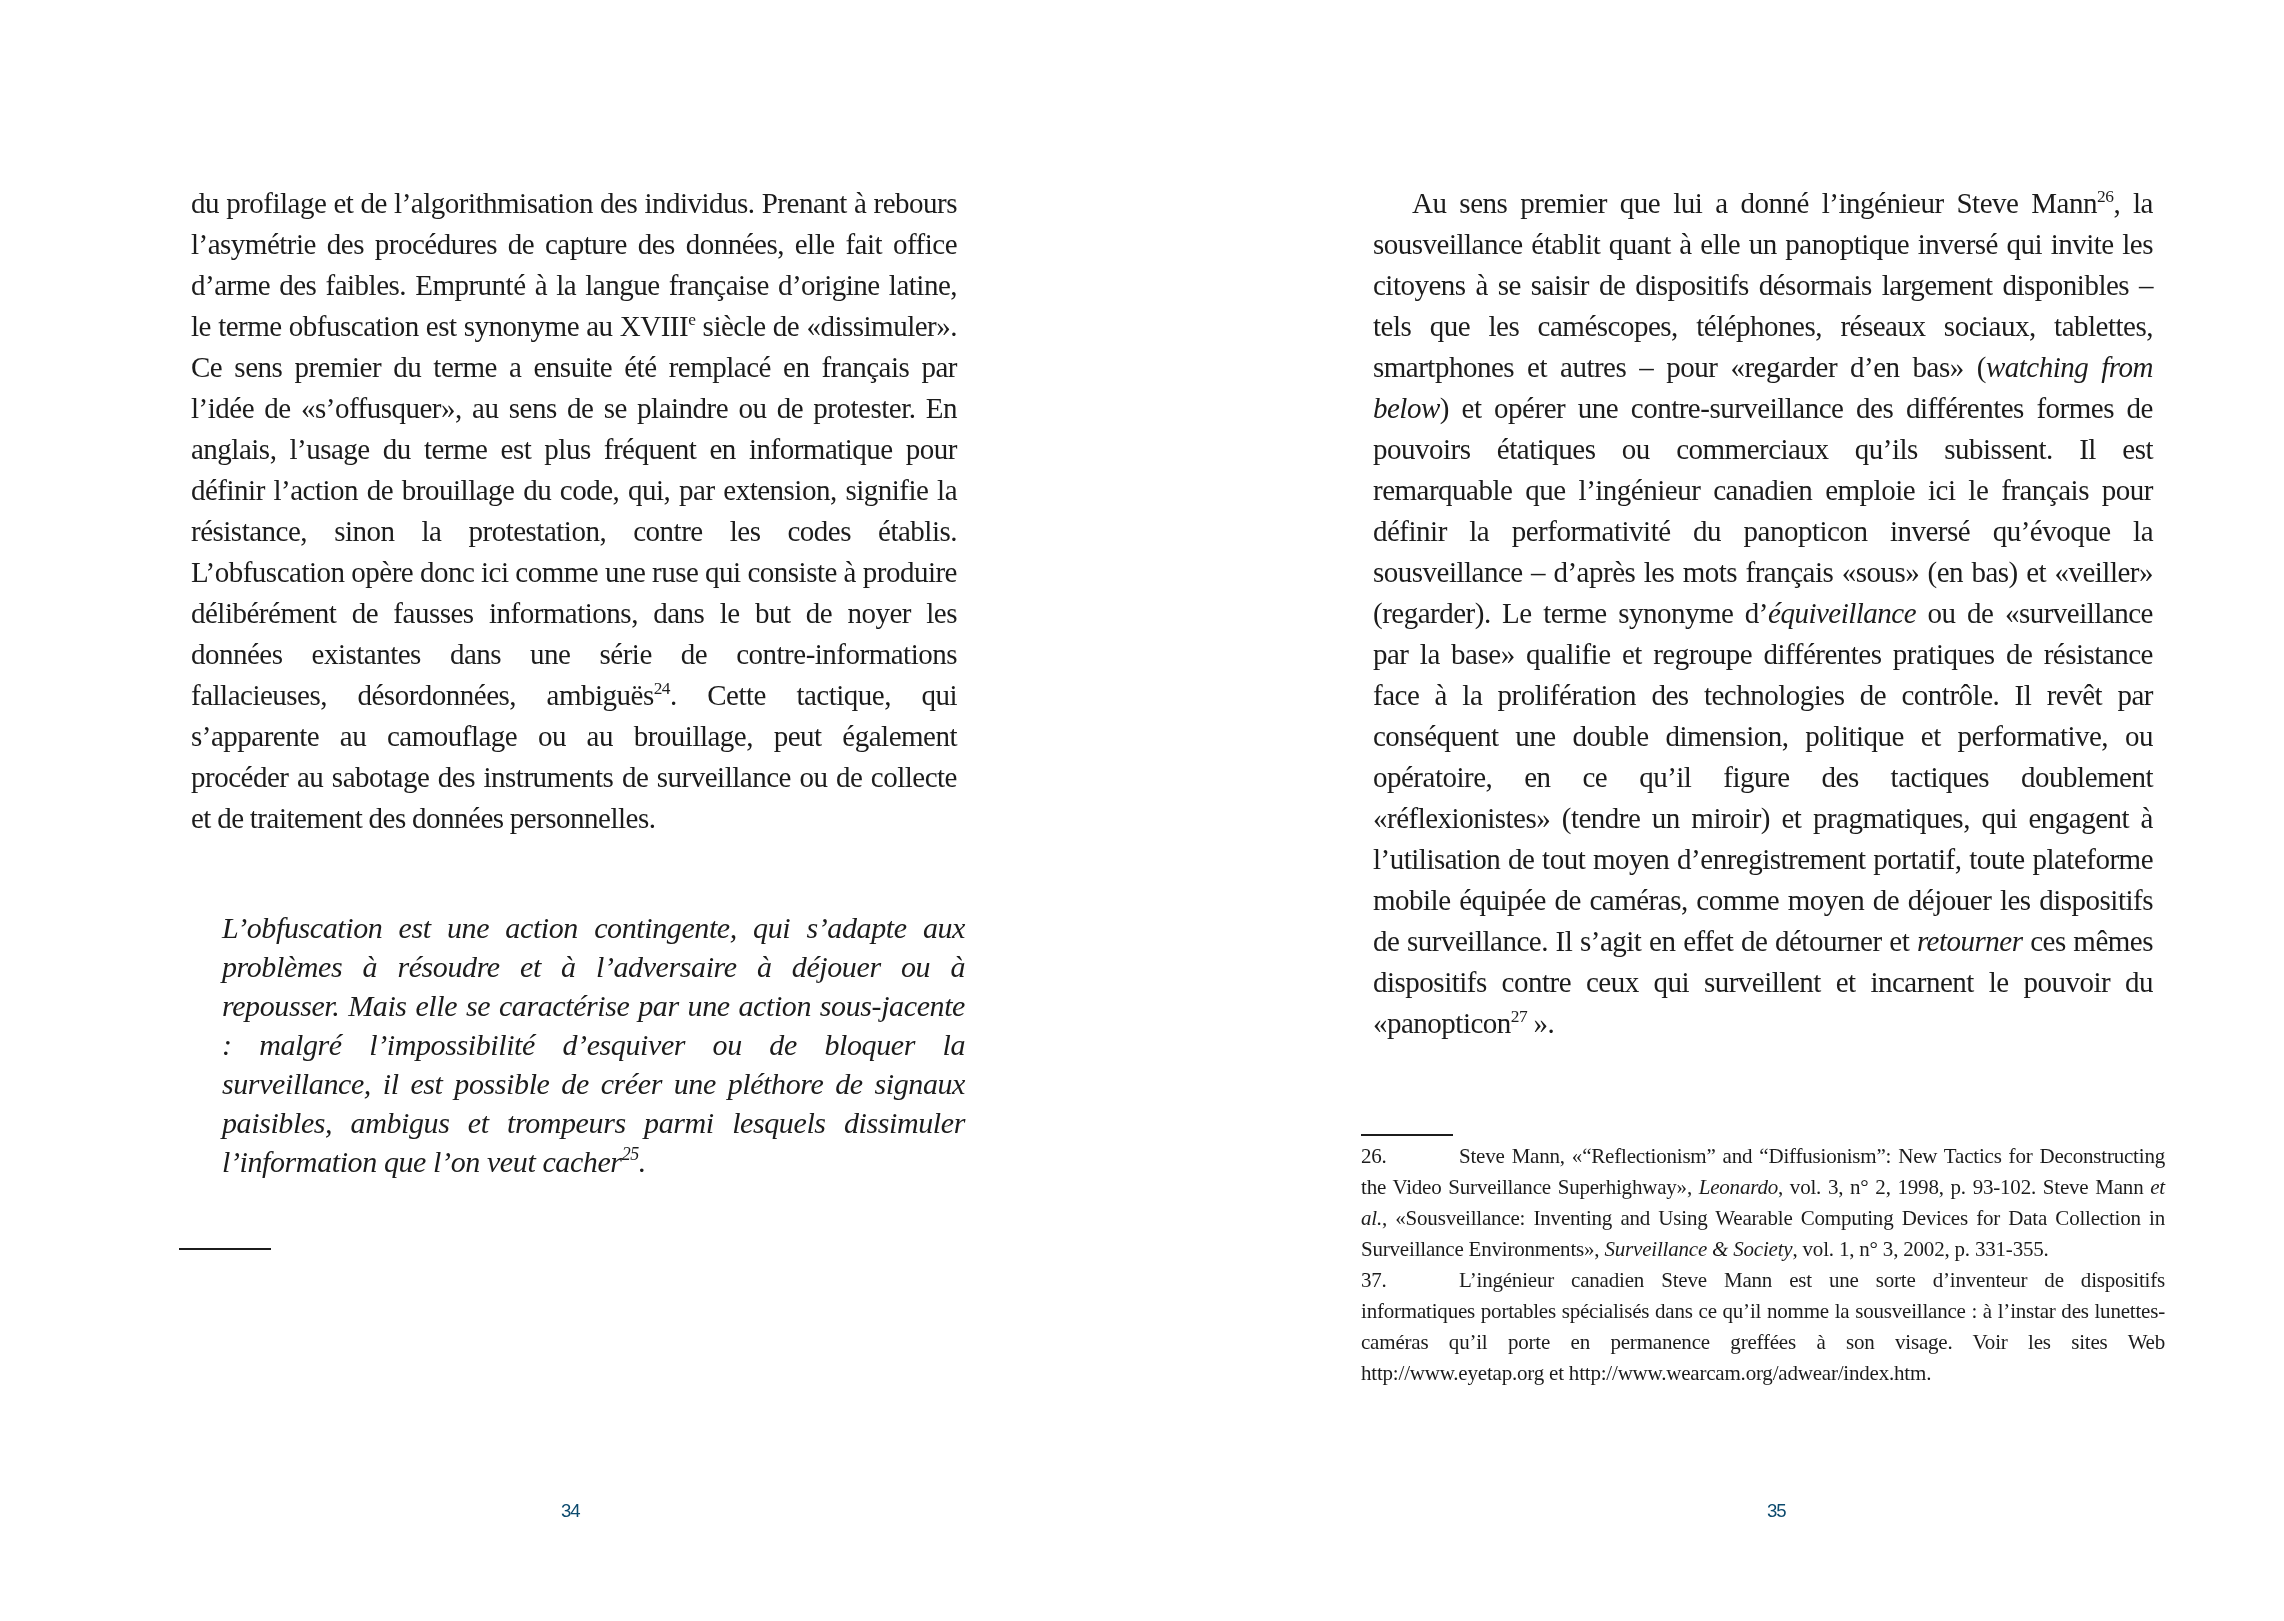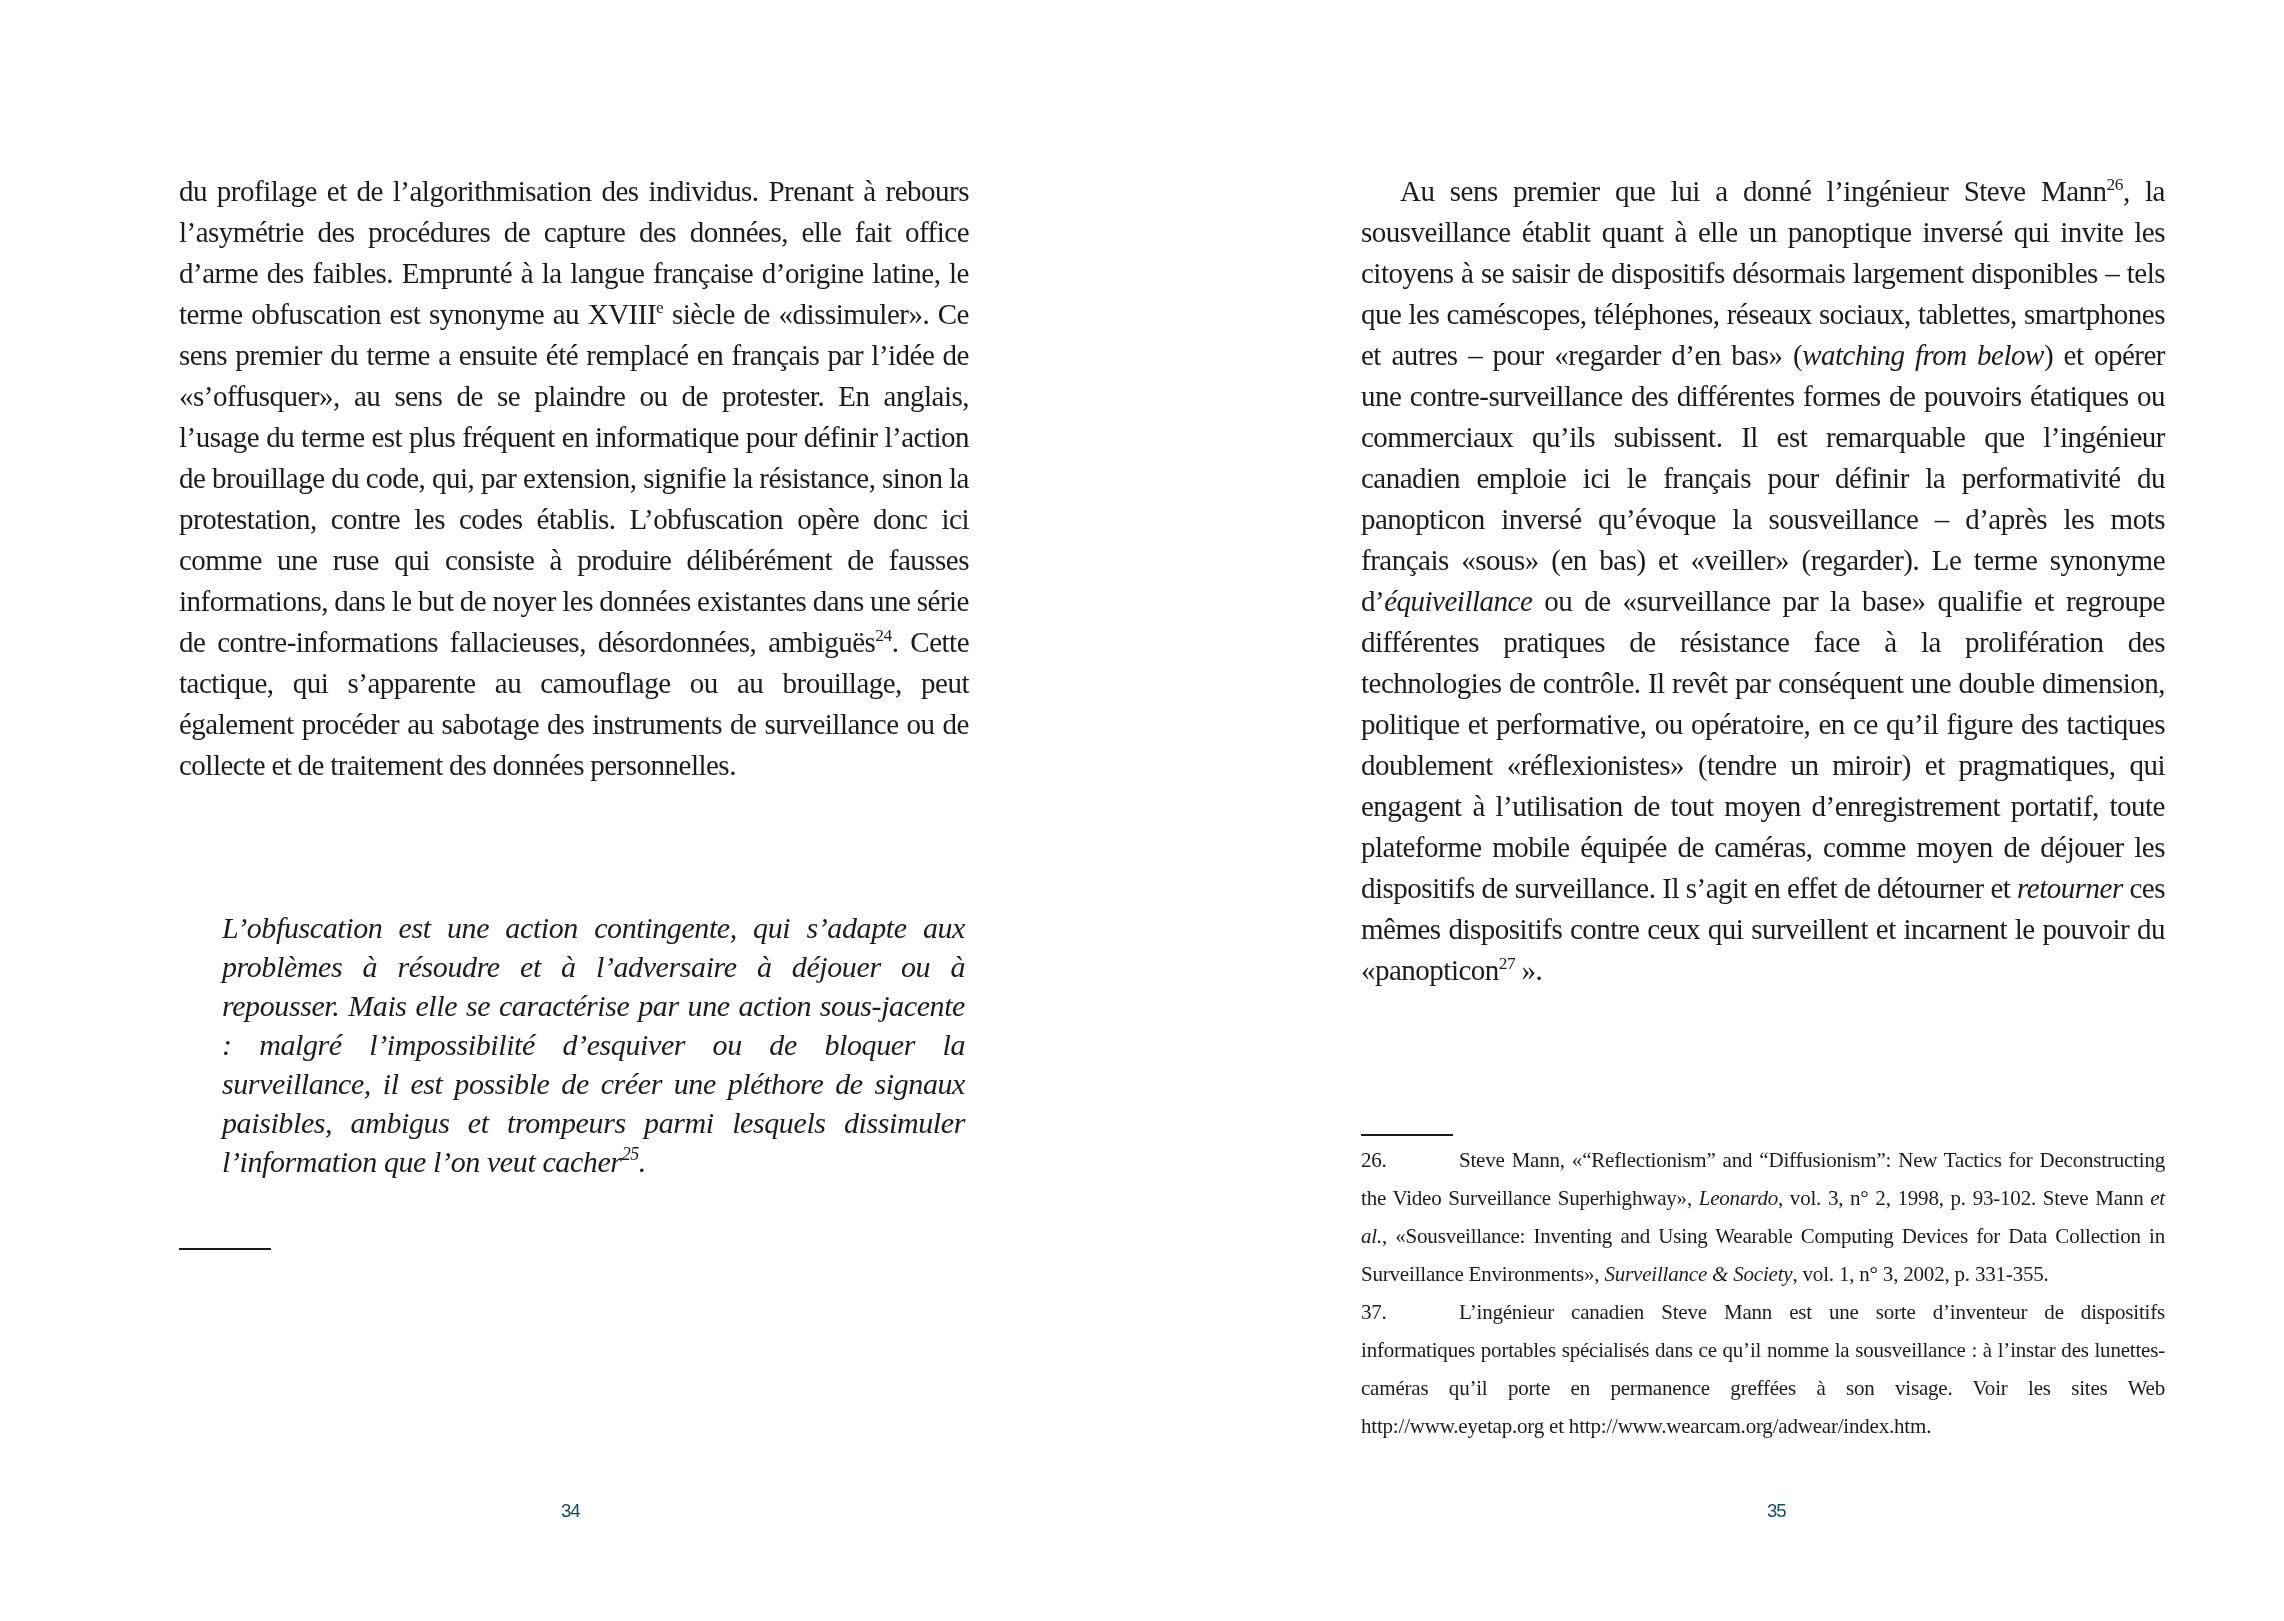--- a/index.html
+++ b/index.html
@@ -12,36 +12,36 @@
   .page-left { left: 0; width: 1142px; }
   .page-right { left: 1182px; width: 1143px; }
 
   .col { position: absolute; }
   .page-left .col { left: 179px; width: 790px; }
   .page-right .col { left: 179px; width: 804px; }
 
   .body-text {
     font-size: 29px; line-height: 41px; text-align: justify;
     letter-spacing: -0.5px; word-spacing: -0.5px;
-    margin: 0; hyphens: manual;
+    margin: 12px; hyphens: manual;
   }
   .body-text.indent { text-indent: 39px; }
   .quote {
     font-size: 30px; line-height: 39px; text-align: justify;
     letter-spacing: -0.4px; margin: 4px; padding-left: 39px; font-style: italic;
   }
   sup { font-size: 0.6em; line-height: 0; vertical-align: 0.65em; }
   em { font-style: italic; }
 
   .fn-rule { position: absolute; height: 2px; width: 92px; background: #1c1c1c; }
   .footnotes { position: absolute; }
   .page-left .footnotes { left: 179px; width: 790px; }
   .page-right .footnotes { left: 179px; width: 804px; }
   .fn {
-    font-size: 21px; line-height: 38px; text-align: justify;
+    font-size: 21px; line-height: 31px; text-align: justify;
     letter-spacing: -0.2px; margin: 0;
   }
   .fn-num { display: inline-block; width: 98px; }
 
   .page-number {
     position: absolute; top: 1500px; font-family: "Liberation Sans", "DejaVu Sans", sans-serif;
     font-size: 18.6px; color: #0c4a6e; letter-spacing: -1px;
   }
 </style>
 </head>

